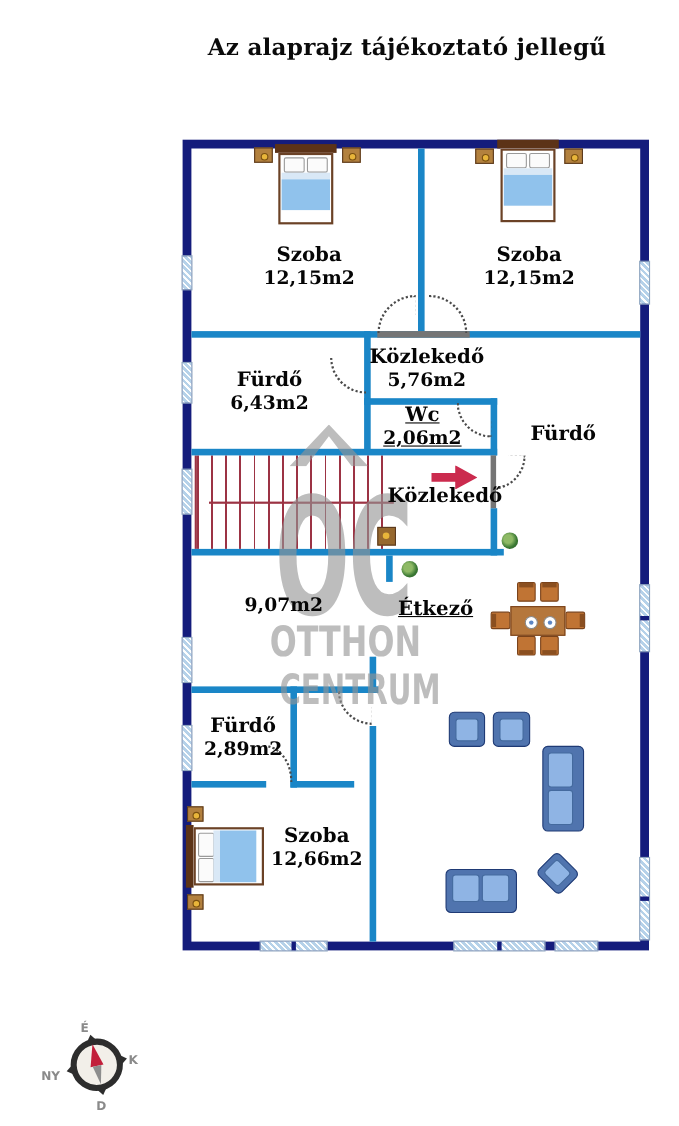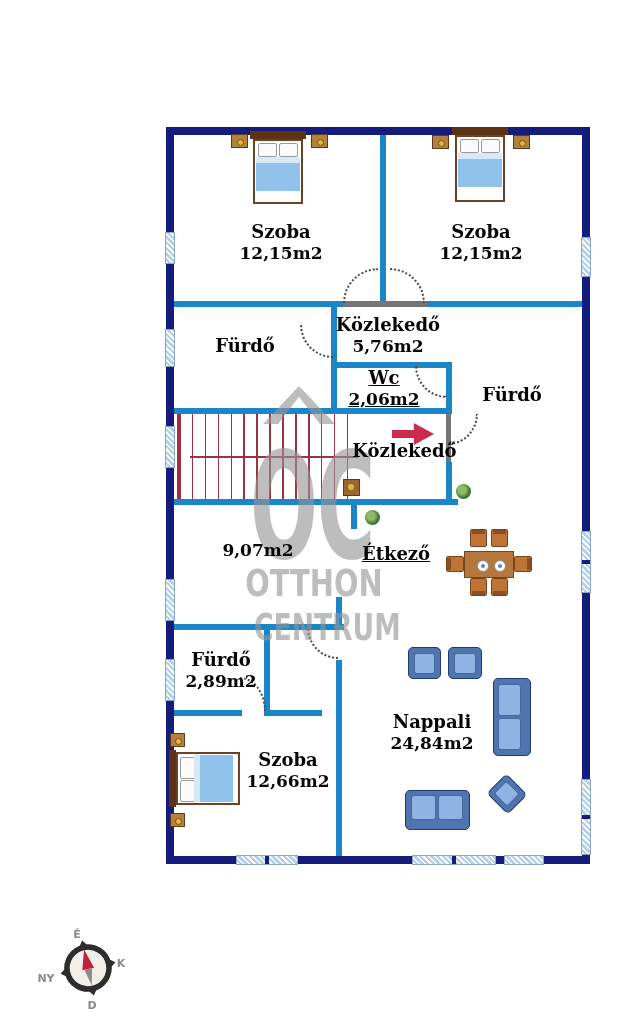--- a/index.html
+++ b/index.html
@@ -70,20 +70,21 @@
   .wm-l1{left:226px;top:564px;width:160px;font-size:38px;line-height:1;transform:scaleX(.76);}
   .wm-l2{left:230px;top:608px;width:160px;font-size:38px;line-height:1;transform:scaleX(.70);}
   
   .compass{position:absolute;left:30px;top:918px;width:115px;height:105px;}
 </style>
 </head>
 <body>
 
 <div class="page">
 
+  <h1 class="title">Az alaprajz tájékoztató jellegű</h1>
 
   <div class="outer"></div>
 
   <div class="wall" style="left:174px;top:301px;width:408px;height:6px;"></div>
   <div class="jamb" style="left:343px;top:301px;width:84px;height:6px;"></div>
   <div class="wall" style="left:380px;top:135px;width:6px;height:166px;"></div>
   <div class="wall" style="left:331px;top:301px;width:6px;height:112px;"></div>
   <div class="wall" style="left:331px;top:362px;width:121px;height:6px;"></div>
   <div class="wall" style="left:446px;top:362px;width:6px;height:52px;"></div>
   <div class="wall" style="left:174px;top:408px;width:278px;height:6px;"></div>
@@ -201,20 +202,21 @@
   <div class="rlabel" style="left:211px;top:222px;width:140px;">
     <div class="rname">Szoba</div>
     <div class="rarea">12,15m2</div>
   </div>
   <div class="rlabel" style="left:411px;top:222px;width:140px;">
     <div class="rname">Szoba</div>
     <div class="rarea">12,15m2</div>
   </div>
   <div class="rlabel" style="left:175px;top:336px;width:140px;">
     <div class="rname">Fürdő</div>
+    <div class="rarea">6,43m2</div>
   </div>
   <div class="rlabel" style="left:318px;top:315px;width:140px;">
     <div class="rname">Közlekedő</div>
     <div class="rarea">5,76m2</div>
   </div>
   <div class="rlabel" style="left:324px;top:368px;width:120px;text-decoration:underline;">
     <div class="rname">Wc</div>
     <div class="rarea">2,06m2</div>
   </div>
   <div class="rlabel" style="left:442px;top:385px;width:140px;">
@@ -229,24 +231,20 @@
   <div class="rlabel" style="left:326px;top:544px;width:140px;text-decoration:underline;">
     <div class="rname">Étkező</div>
   </div>
   <div class="rlabel" style="left:151px;top:650px;width:140px;">
     <div class="rname">Fürdő</div>
     <div class="rarea">2,89m2</div>
   </div>
   <div class="rlabel" style="left:218px;top:750px;width:140px;">
     <div class="rname">Szoba</div>
     <div class="rarea">12,66m2</div>
-  </div>
-  <div class="rlabel" style="left:362px;top:712px;width:140px;">
-    <div class="rname">Nappali</div>
-    <div class="rarea">24,84m2</div>
   </div>
 
   <svg class="compass" viewBox="0 0 115 105">
     <g transform="rotate(-12 58 50)">
       <circle cx="58" cy="50" r="21" fill="#f2efe9" stroke="#2d2d2d" stroke-width="5.5"></circle>
       <polygon points="58,22 52,30 64,30" fill="#2d2d2d"></polygon>
       <polygon points="58,78 52,70 64,70" fill="#2d2d2d"></polygon>
       <polygon points="30,50 38,44 38,56" fill="#2d2d2d"></polygon>
       <polygon points="86,50 78,44 78,56" fill="#2d2d2d"></polygon>
       <polygon points="58,31 52,51 64,51" fill="#c21f3a"></polygon>

